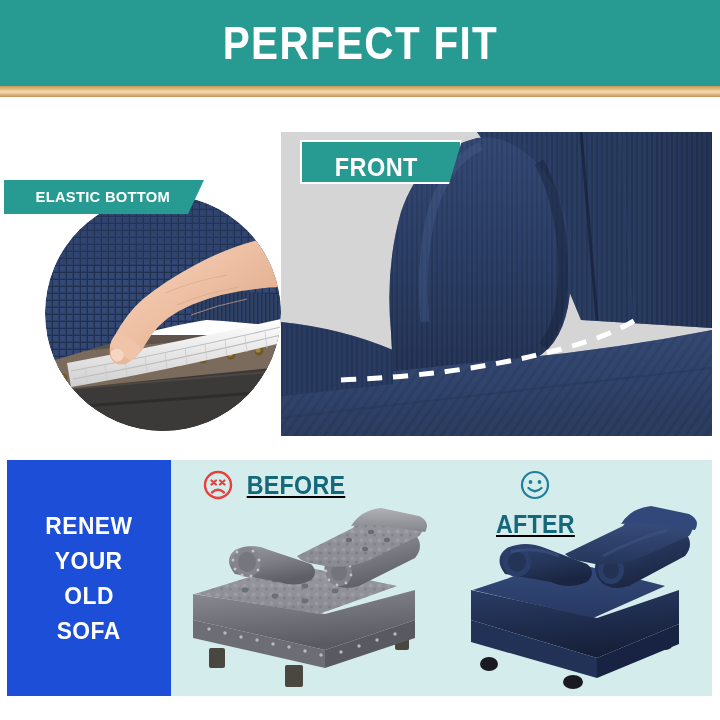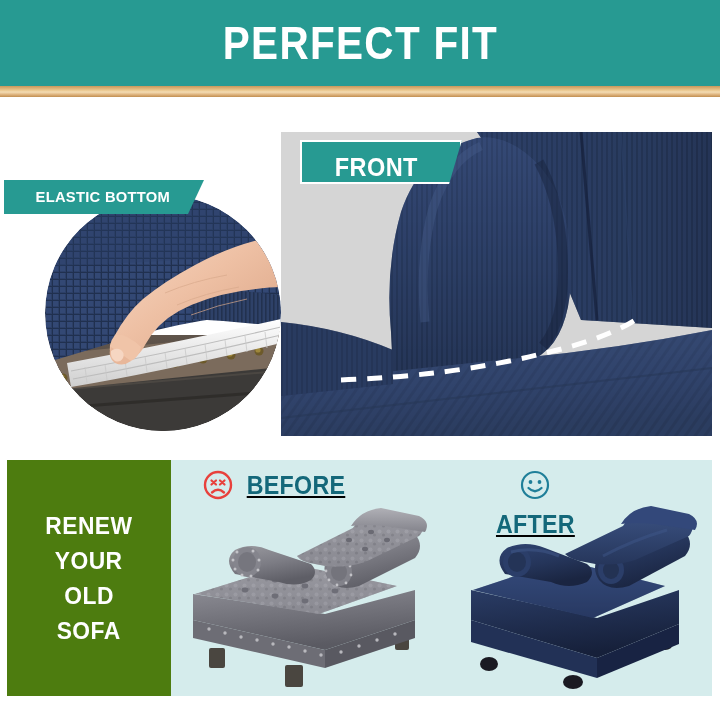--- a/index.html
+++ b/index.html
@@ -80,21 +80,21 @@
     transform:scaleX(0.94);
   }
 
   
   .bottom{
     position:absolute;left:7px;top:460px;width:705px;height:236px;
     background:#d5ecec;
   }
   .renew-block{
     position:absolute;left:0;top:0;width:164px;height:236px;
-    background:#4d7c0f;
+    background:#1d4ed8;
     display:flex;flex-direction:column;
     align-items:center;justify-content:center;
     gap:7px;
   }
   .renew-line{
     color:#ffffff;font-size:24px;font-weight:bold;letter-spacing:0.5px;
     transform:scaleX(0.95);
   }
   .ba-col{position:absolute;top:0;height:236px;}
   .ba-head{

